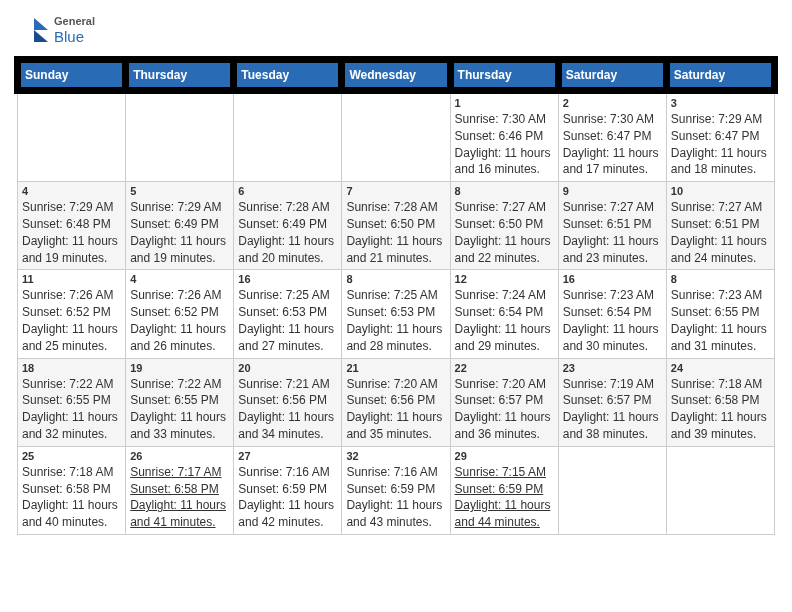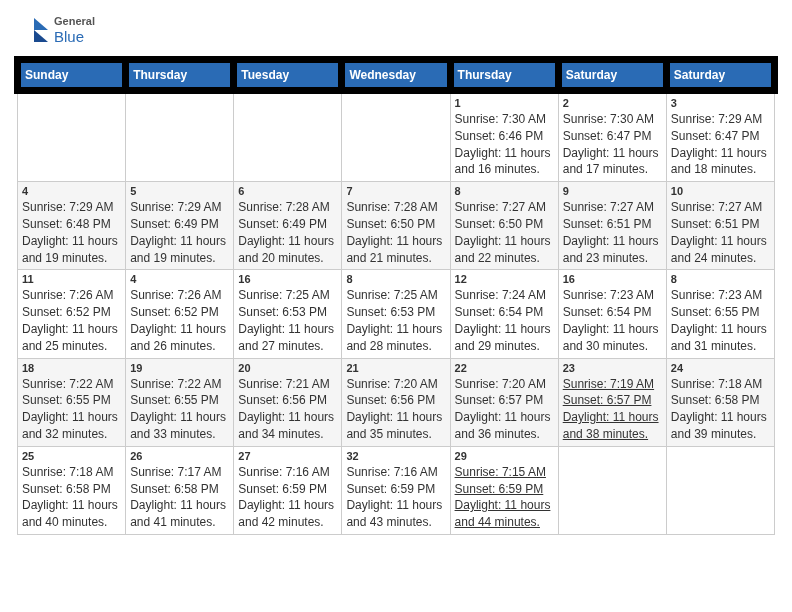--- a/index.html
+++ b/index.html
@@ -255,41 +255,41 @@
 Daylight: 11 hours and 35 minutes.</div>
           </td>
           <td>
             <span class="day-num">22</span>
             <div class="day-info" style="white-space: pre-line;">Sunrise: 7:20 AM
 Sunset: 6:57 PM
 Daylight: 11 hours and 36 minutes.</div>
           </td>
           <td>
             <span class="day-num">23</span>
-            <div class="day-info" style="white-space: pre-line; text-decoration: underline;">Sunrise: 7:19 AM
+            <div class="day-info" style="white-space: pre-line;">Sunrise: 7:19 AM
 Sunset: 6:57 PM
 Daylight: 11 hours and 38 minutes.</div>
           </td>
           <td>
             <span class="day-num">24</span>
             <div class="day-info" style="white-space: pre-line;">Sunrise: 7:18 AM
 Sunset: 6:58 PM
 Daylight: 11 hours and 39 minutes.</div>
           </td>
         </tr>
         <tr>
           <td>
             <span class="day-num">25</span>
             <div class="day-info" style="white-space: pre-line;">Sunrise: 7:18 AM
 Sunset: 6:58 PM
 Daylight: 11 hours and 40 minutes.</div>
           </td>
           <td>
             <span class="day-num">26</span>
-            <div class="day-info" style="white-space: pre-line;">Sunrise: 7:17 AM
+            <div class="day-info" style="white-space: pre-line; text-decoration: underline;">Sunrise: 7:17 AM
 Sunset: 6:58 PM
 Daylight: 11 hours and 41 minutes.</div>
           </td>
           <td>
             <span class="day-num">27</span>
             <div class="day-info" style="white-space: pre-line;">Sunrise: 7:16 AM
 Sunset: 6:59 PM
 Daylight: 11 hours and 42 minutes.</div>
           </td>
           <td>

